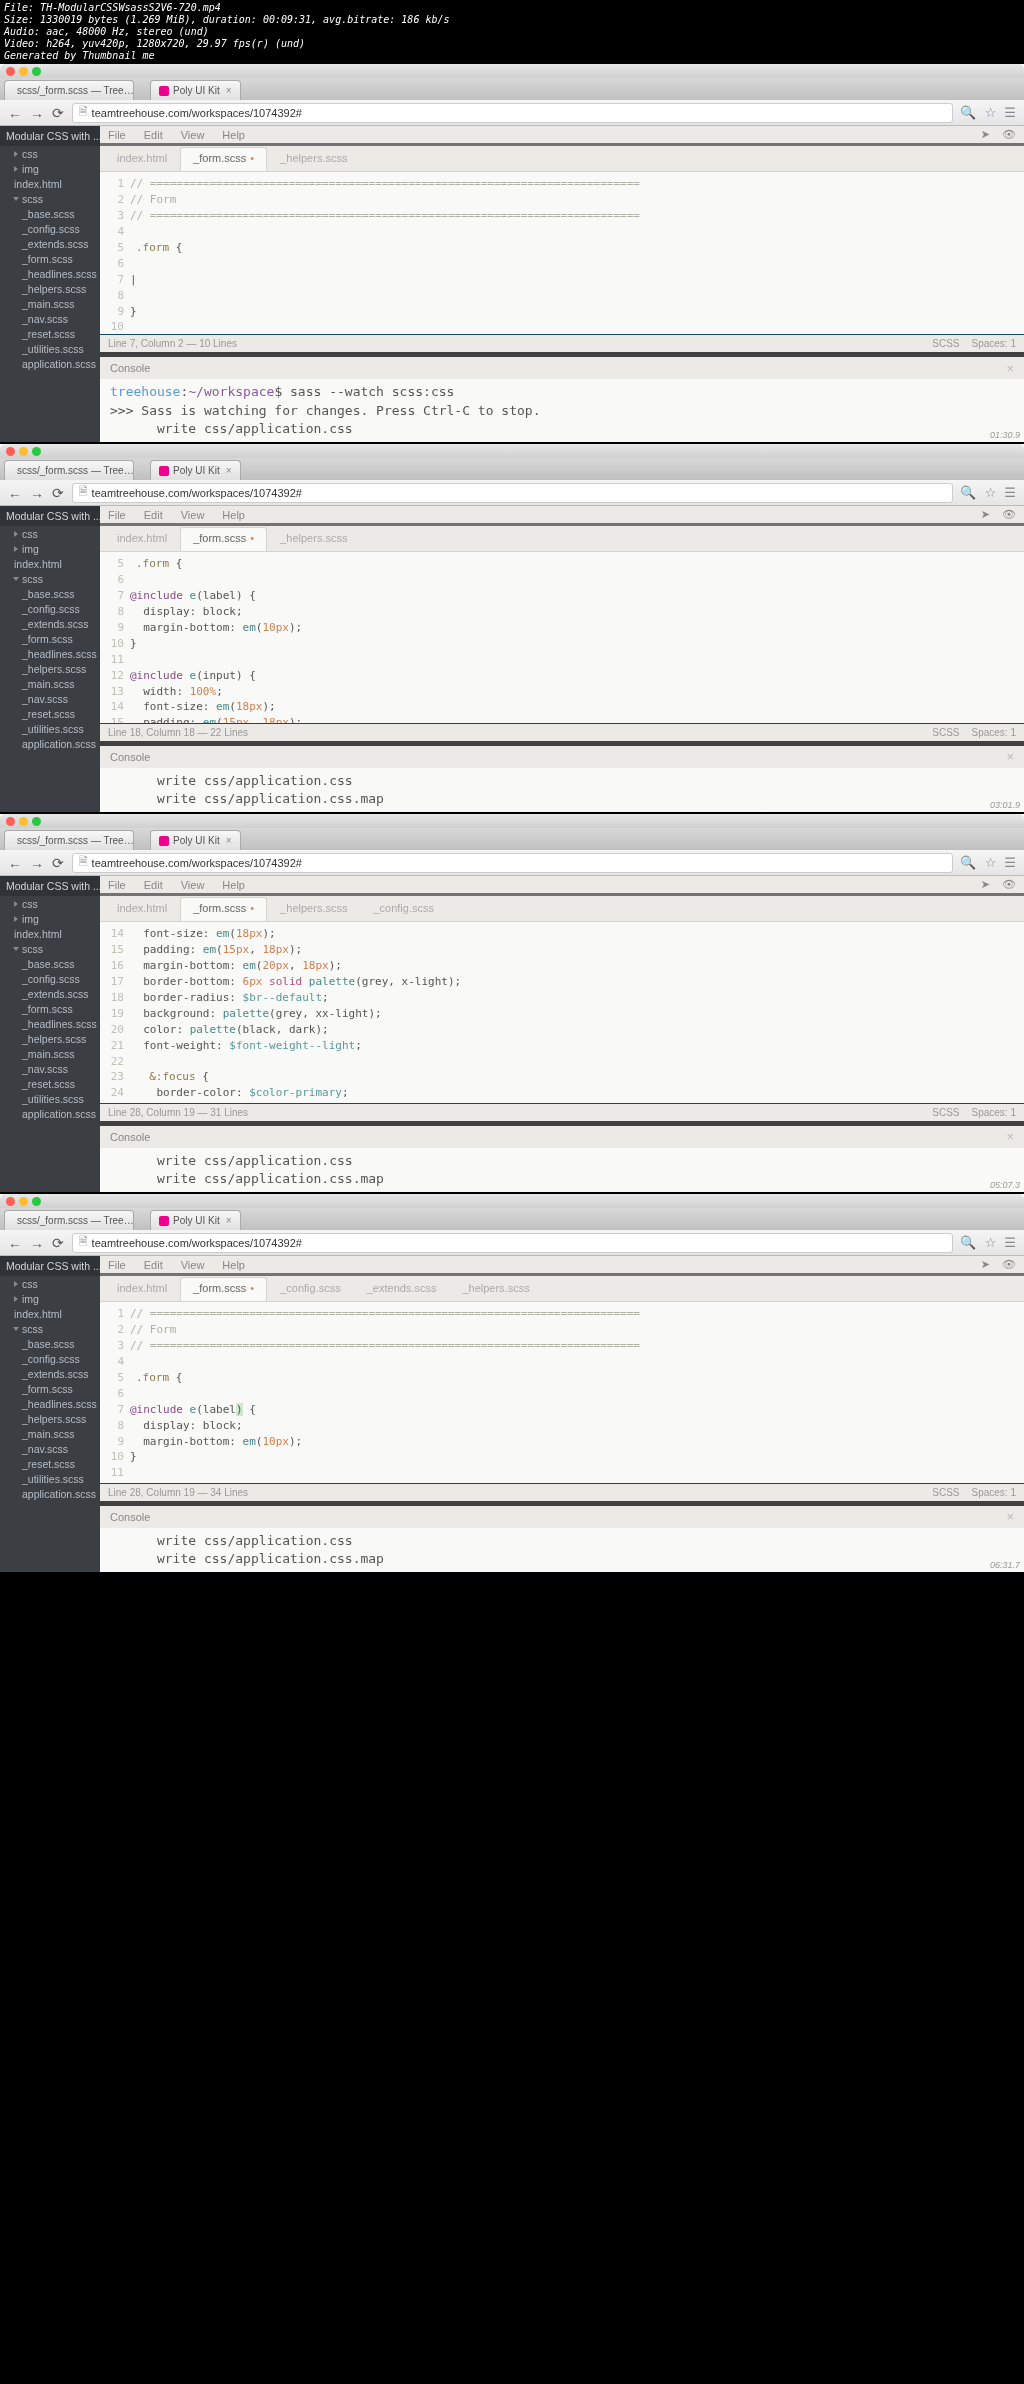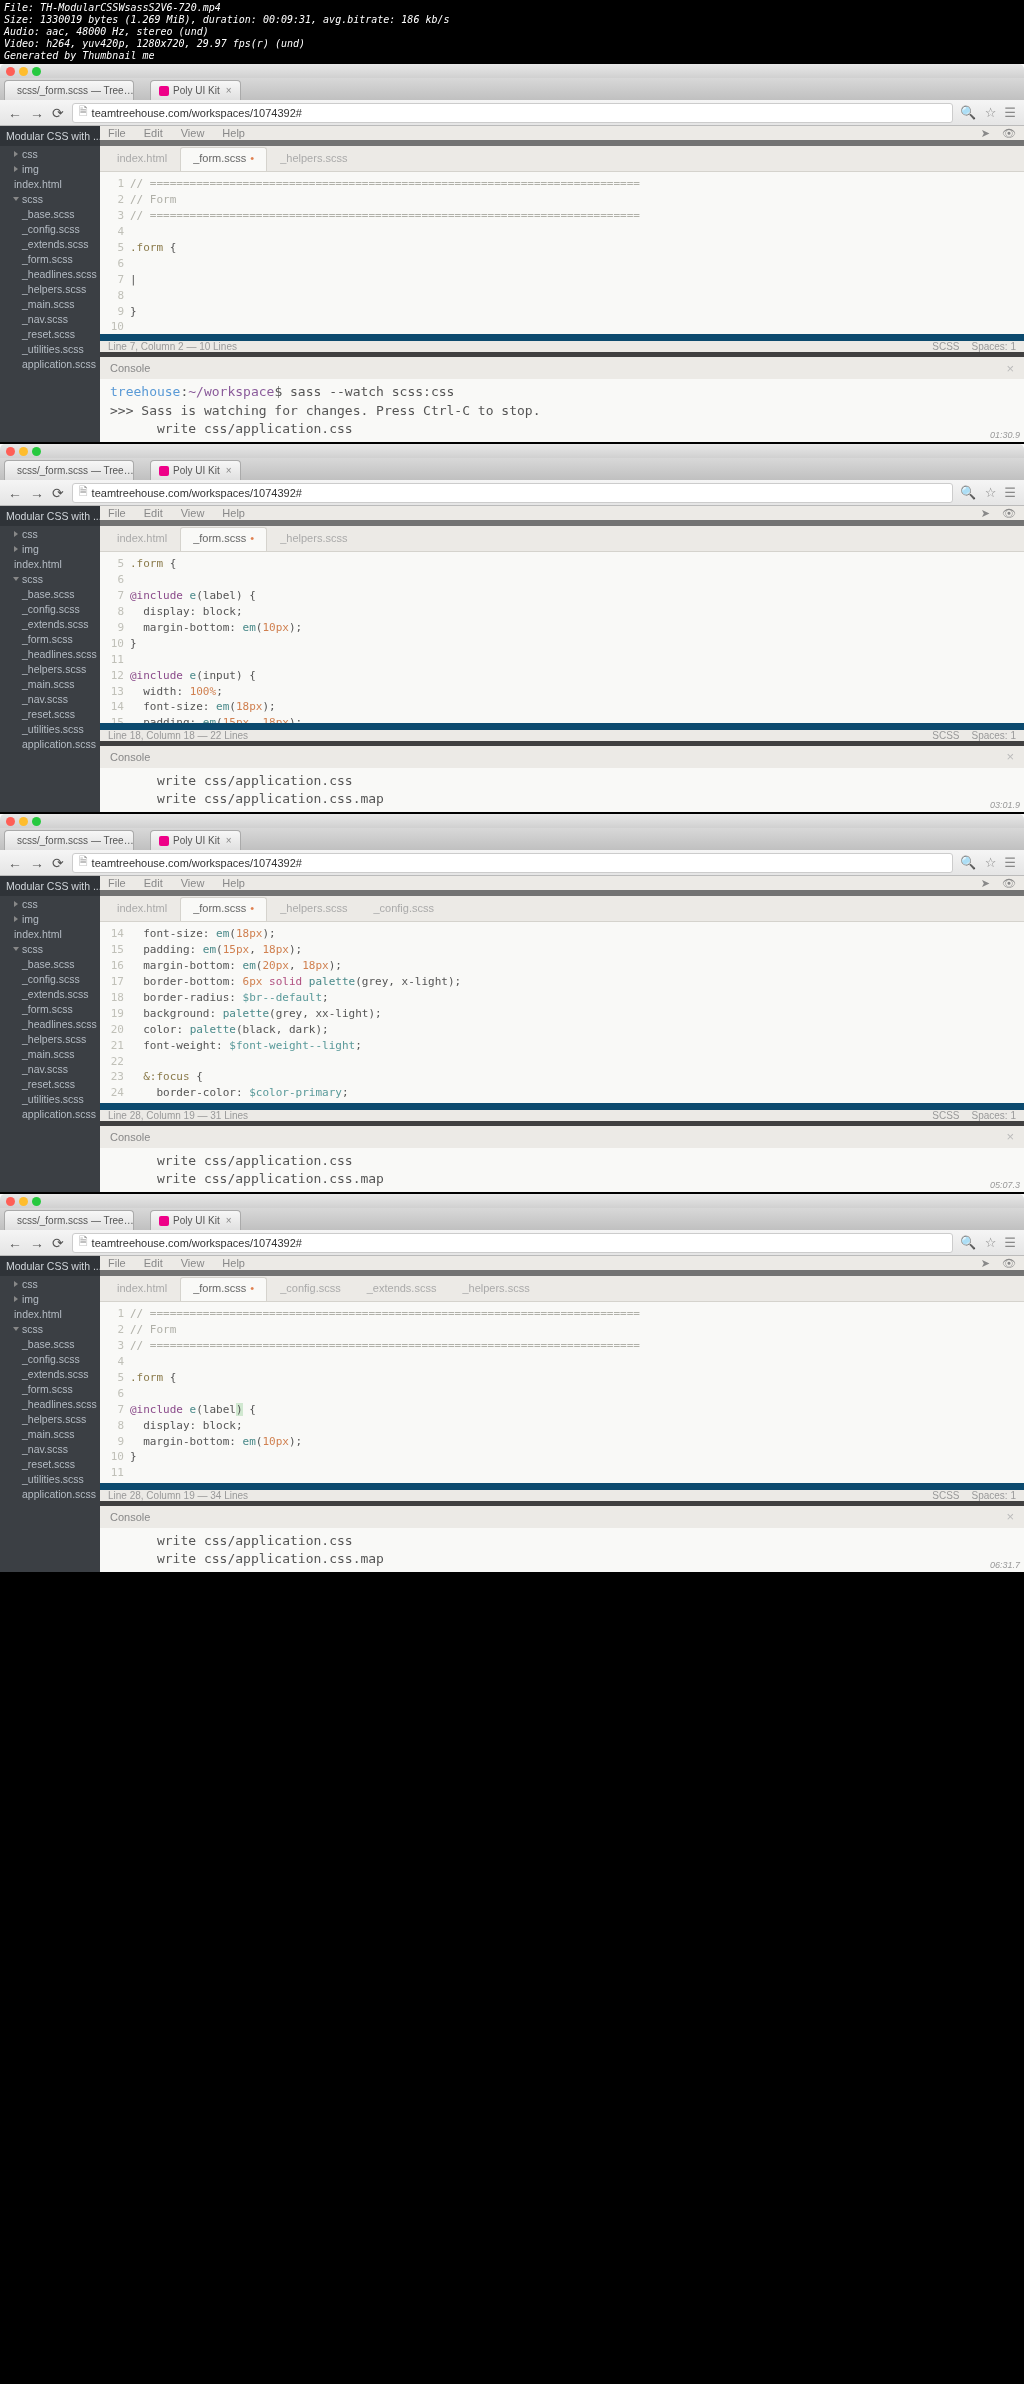--- a/index.html
+++ b/index.html
@@ -33,41 +33,41 @@
 .ide { display: flex; height: calc(100% - 62px); }
 .sidebar { width: 100px; background: #3b3f44; color: #b5bcc4; font-size: 10.5px; overflow: hidden; }
 .sidebar-title { background: #2f3338; padding: 4px 6px; font-size: 10.5px; color: #d0d5da; white-space: nowrap; overflow: hidden; }
 .tree-row { padding: 1.5px 6px; display: flex; align-items: center; gap: 4px; white-space: nowrap; }
 .tree-indent-1 { padding-left: 14px; }
 .tree-indent-2 { padding-left: 22px; }
 .caret { width: 0; height: 0; border-left: 4px solid #888; border-top: 3px solid transparent; border-bottom: 3px solid transparent; }
 .caret.open { transform: rotate(90deg); }
 
 .editor-area { flex: 1; display: flex; flex-direction: column; background: #f9f9f7; }
-.menu-bar { height: 20px; background: #eceae6; border-bottom: 6px solid #737373; display: flex; align-items: center; padding: 0 8px; gap: 18px; font-size: 11px; color: #888; }
+.menu-bar { height: 20px; background: #eceae6; border-bottom: 3px solid #737373; display: flex; align-items: center; padding: 0 8px; gap: 18px; font-size: 11px; color: #888; }
 .menu-right { margin-left: auto; display: flex; gap: 12px; color: #888; }
 
 .file-tabs { height: 26px; background: #eceae6; display: flex; align-items: flex-end; padding-left: 4px; border-bottom: 1px solid #d5d3cd; }
 .ftab { height: 24px; padding: 4px 12px; font-size: 11px; color: #aaa; border: 1px solid transparent; border-bottom: none; }
 .ftab.active { background: #f9f9f7; border-color: #d5d3cd; color: #666; border-radius: 3px 3px 0 0; }
 .ftab .dirty { color: #e08050; margin-left: 4px; }
 
 .code-area { flex: 1; display: flex; background: #f9f9f7; font-family: Menlo, Consolas, monospace; font-size: 11px; overflow: hidden; }
 .gutter { width: 30px; text-align: right; color: #c0c0b8; padding: 4px 6px 4px 8px; line-height: 1.45; }
 .code { flex: 1; padding: 4px 0; line-height: 1.45; white-space: pre; color: #555; }
 .c-comment { color: #b0b0a8; }
-.c-selector { color: #8a7a4a; }
+.c-selector { color: #8a7a4a; margin-left: 6px; }
 .c-include { color: #8a4a8a; }
 .c-prop { color: #555; }
 .c-num { color: #d08050; }
 .c-func { color: #4a8a8a; }
 .c-var { color: #5a9a9a; }
 .c-kw { color: #b05080; }
 
-.status-bar { height: 18px; background: #eceae6; border-top: 7px solid #0c4a6e; display: flex; align-items: center; padding: 0 8px; font-size: 10px; color: #999; }
+.status-bar { height: 18px; background: #eceae6; border-top: 1px solid #0c4a6e; display: flex; align-items: center; padding: 0 8px; font-size: 10px; color: #999; }
 .status-right { margin-left: auto; display: flex; gap: 12px; }
 
 .console-panel { border-top: 5px solid #404040; }
 .console-hdr { height: 22px; background: #eceae6; display: flex; align-items: center; padding: 0 10px; font-size: 11px; color: #888; }
 .console-close { margin-left: auto; color: #bbb; font-size: 13px; }
 .console-body { background: #f9f9f7; font-family: Menlo, Consolas, monospace; font-size: 13px; padding: 4px 10px; color: #555; line-height: 1.4; white-space: pre; }
 .prompt-path { color: #5a9ad6; }
 .prompt-dir { color: #8a5a9a; }
 </style>
 </head>

